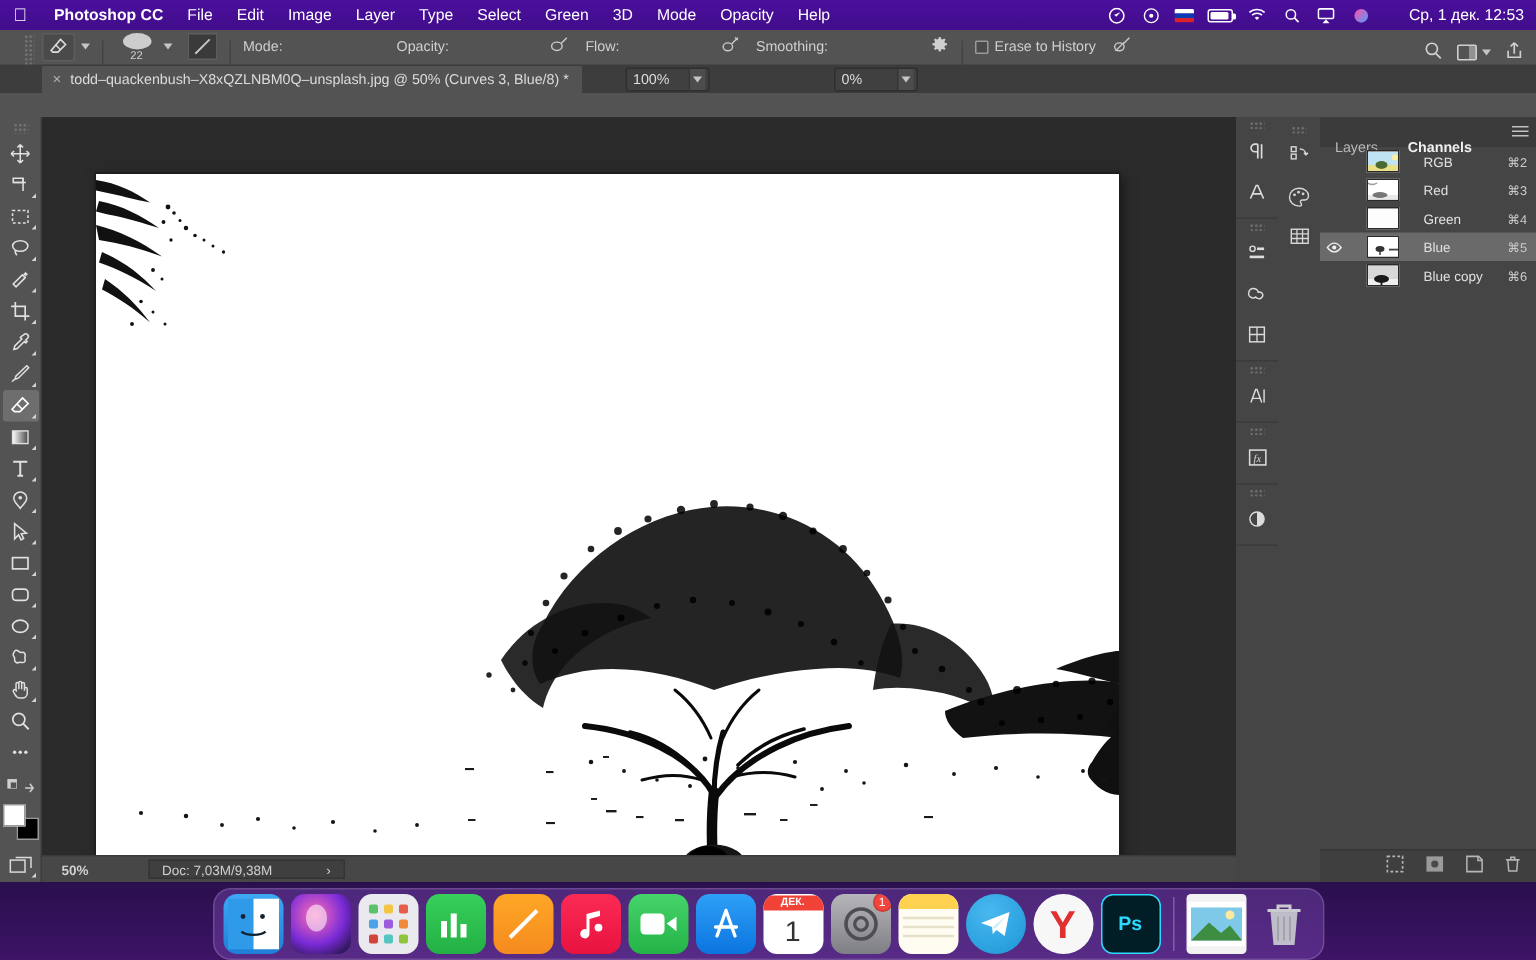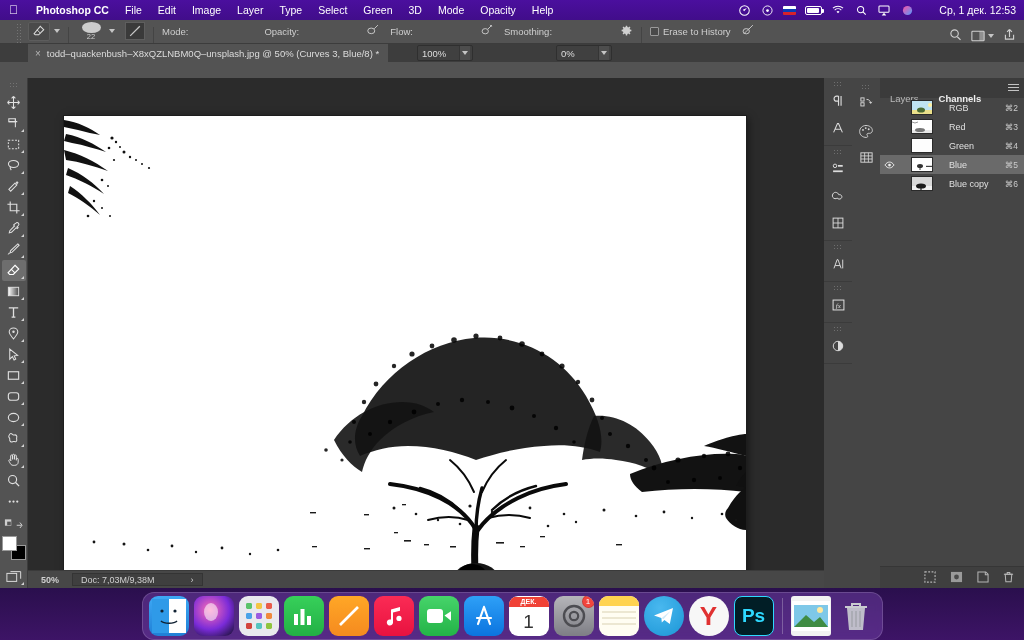--- a/index.html
+++ b/index.html
@@ -85,21 +85,21 @@
   .fgbg .bg { position:absolute; right:0; bottom:0; width:15px; height:15px; background:#000; border:1px solid #9a9a9a; }
   .fgbg .fg { position:absolute; left:0; top:0; width:15px; height:15px; background:#fff; border:1px solid #9a9a9a; }
 
   .canvas-area { position:absolute; left:28px; top:0; right:172px; bottom:0; background:#2b2b2b; }
   .canvas-frame { position:absolute; left:36px; top:38px; width:682px; height:458px; background:#fff; box-shadow:0 0 0 1px #1d1d1d, 2px 2px 8px rgba(0,0,0,.55); overflow:hidden; }
   .cv { position:absolute; inset:0; display:block; }
 
   .statusbar { position:absolute; left:0; right:0; bottom:0; height:18px; background:#474747;
                display:flex; align-items:center; gap:0; font-size:9px; color:#d0d0d0; border-top:1px solid #3a3a3a;}
   .st-zoom { width:44px; text-align:center;font-weight:bold; }
-  .st-doc { background:#3f3f3f; padding:0 8px; height:13px; display:flex; align-items:center; gap:36px; border:1px solid #343434; }
+  .st-doc { background:#3f3f3f; padding:0 8px; height:13px; display:flex; align-items:center; gap:36px; border:1px solid #343434;margin-left:27px; }
 
   
   .rail-left { position:absolute; right:144px; top:0; width:28px; bottom:0; background:#454545; padding-top:6px;
                display:flex; flex-direction:column; align-items:center; }
   .rail-icons { position:absolute; right:172px; top:0; width:28px; bottom:0; background:#454545; }
   .rail-btn { width:28px; height:27px; display:flex; align-items:center; justify-content:center; }
   .rail-grp { border-bottom:1px solid #3b3b3b; padding:3px 0 4px;text-align:right; }
   .rail-gr { width:10px;height:5px;background-image:radial-gradient(#7d7d7d 0.8px,transparent 0.9px);background-size:3px 3px;margin:0 auto 1px;opacity:.75;}
 
   .panel { position:absolute; right:0; top:0; width:144px; bottom:0; background:#454545; }
@@ -960,21 +960,21 @@
           </svg>
 
       </div>
 
       <div class="dapp" style="background:#f7f7f7;border-radius:50%">
         <span style="color:#e03131;font-size:26px;font-weight:bold;line-height:26px">Y</span>
 
       </div>
 
       <div class="dapp" style="background:#011e26;border:1.6px solid #2ed9ff;border-radius:8px">
-        <span style="color:#2ed9ff;font-size:19px;font-weight:bold;line-height:20px">Ps</span>
+        <span style="color:#2ed9ff;font-size:13px;font-weight:bold;line-height:20px">Ps</span>
 
       </div>
 
       <div class="dsep"></div>
 
       <div class="dapp" style="background:#f2f2f2;border-radius:3px">
         <svg width="38" height="30" viewBox="0 0 38 30">
             <rect width="38" height="30" fill="#ffffff"></rect>
             <rect x="2" y="4" width="34" height="22" fill="#7ec8e8"></rect>
             <path d="M2 26 14 14l8 7 6-5 8 10z" fill="#3f8c43"></path>

